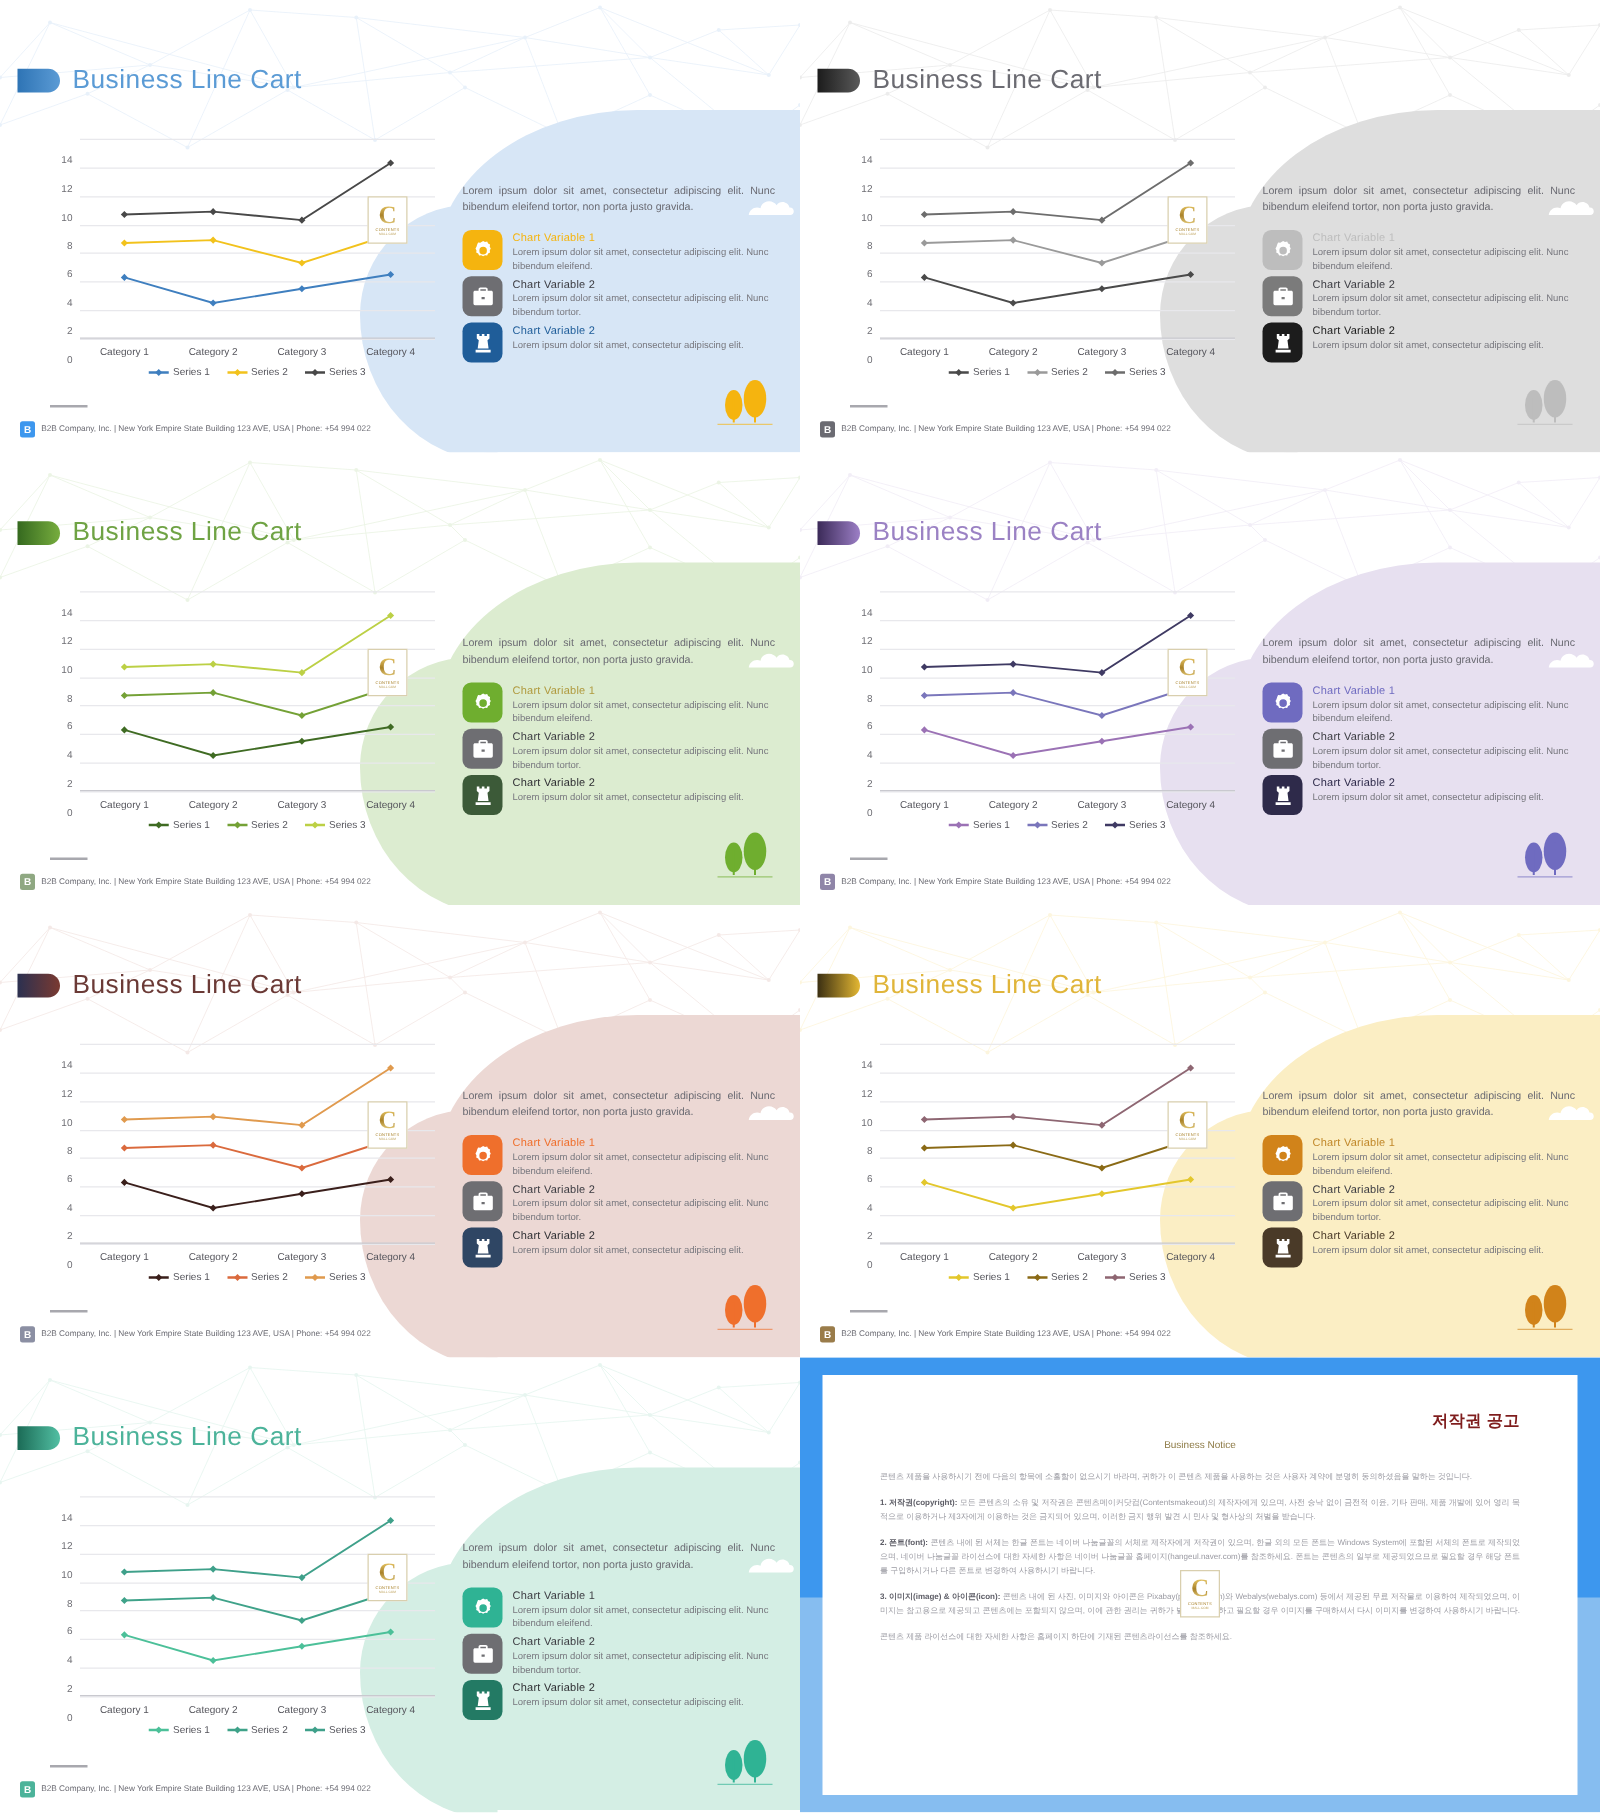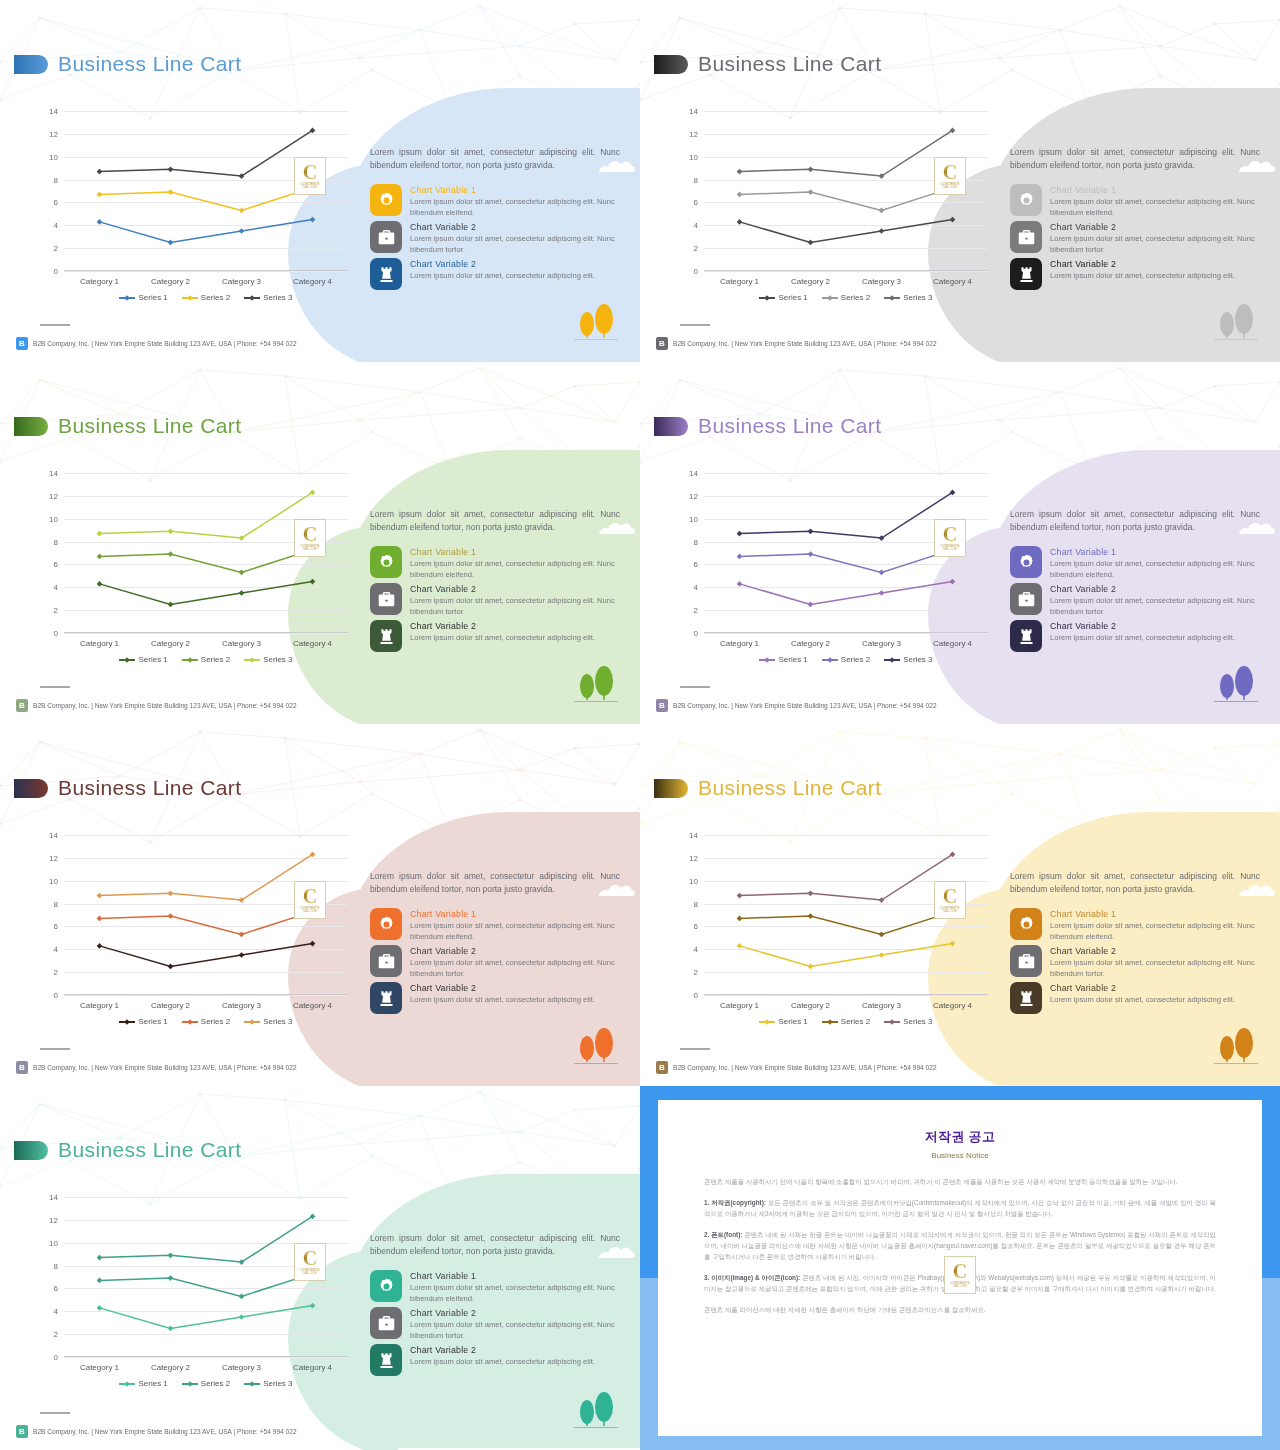--- a/index.html
+++ b/index.html
@@ -63,21 +63,21 @@
   
   .chart-wrap { position: absolute; left: 26px; top: 105px; width: 330px; height: 200px; }
   .plot {
     position: absolute; left: 38px; top: 6px;
     width: 284px; height: 160px;
   }
   .gl { position: absolute; left: 0; width: 100%; height: 1px; background: #e8e8ec; }
   .ylab {
     position: absolute; right: 100%; margin-right: 6px;
     transform: translateY(-50%);
-    font-size: 8px; color: #6e6e74; white-space: nowrap;
+    font-size: 8px; color: #6e6e74; white-space: nowrap; margin-top: 17px;
   }
   .axisline { position: absolute; left: 0; bottom: 0; width: 100%; height: 1px; background: #c9c9cf; }
   .xlabrow {
     position: absolute; left: 38px; top: 172px; width: 284px;
     display: flex;
   }
   .xlab { flex: 1; text-align: center; font-size: 8px; color: #55555c; }
   .legend {
     position: absolute; left: 38px; top: 188px; width: 284px;
     display: flex; justify-content: center; gap: 14px;
@@ -147,21 +147,21 @@
     background: #86bdf0;
     padding: 14px 18px;
   }
   .cr-band { position: absolute; left: 0; top: 0; width: 640px; height: 192px; background: #3d97ee; }
   .cr-card {
     position: relative; z-index: 2;
     width: 100%; height: 100%;
     background: #fff;
     padding: 28px 46px;
   }
-  .cr-h1 { text-align: center; font-size: 13px; font-weight: bold; color: #4c1d95; letter-spacing: .3px; }
+  .cr-h1 { text-align: right; font-size: 13px; font-weight: bold; color: #7f1d1d; letter-spacing: .3px; }
   .cr-h2 { text-align: center; font-size: 8px; color: #8d7a45; margin-top: 5px; margin-bottom: 16px; }
   .cr-p {
     font-size: 6.4px; line-height: 11px; color: #9a9aa2;
     text-align: justify; margin-bottom: 10px;
   }
   .cr-p b { color: #5d5d66; font-weight: bold; }
   .cr-wm {
     position: absolute; left: 50%; top: 52%;
     transform: translate(-50%,-50%);
     z-index: 3;

